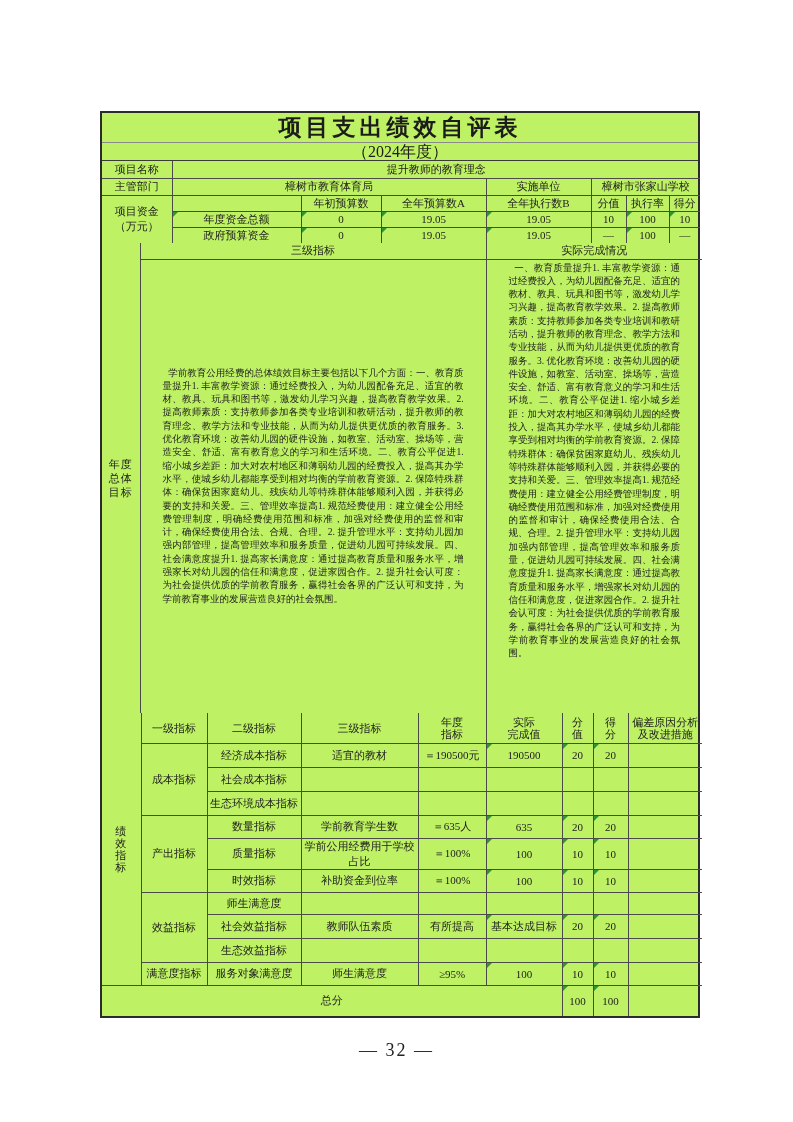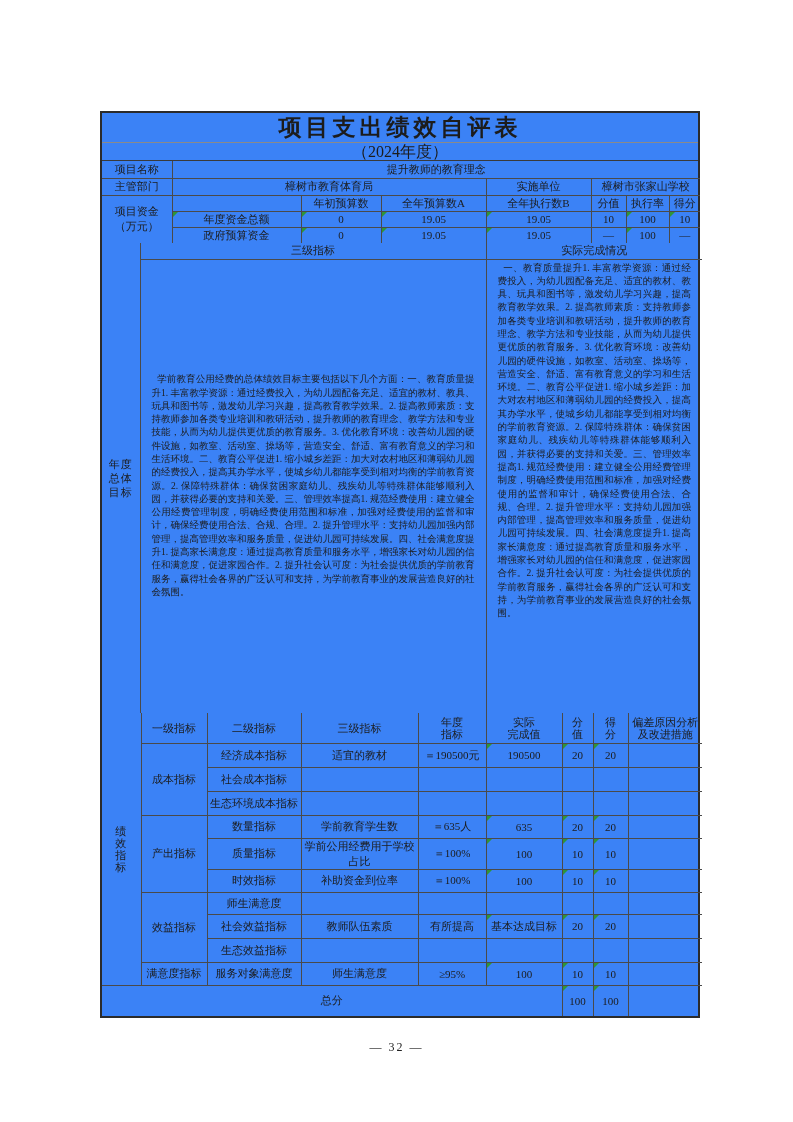--- a/index.html
+++ b/index.html
@@ -5,21 +5,21 @@
   * { box-sizing: border-box; }
   html,body { margin:0; padding:0; }
   body {
     width:793px; height:1122px; position:relative;
     background:#ffffff; color:#1c1c1c;
     font-family:"Liberation Serif", serif;
     overflow:hidden;
   }
   .sheet {
     position:absolute; left:100px; top:111px; width:600px;
-    border:2px solid #2b2b2b; background:#3b82f6;
+    border:2px solid #2b2b2b; background:#bef264;
   }
   .title-row {
     height:30px; line-height:30px; text-align:center;
     font-size:23px; font-weight:bold; letter-spacing:4px;
     border-bottom:1px solid #8a8a8a;
     font-family:"Liberation Serif", serif;
   }
   .subtitle-row {
     height:18px; line-height:18px; text-align:center;
     font-size:16px; border-bottom:1px solid #3a3a3a;
@@ -36,33 +36,33 @@
   }
   .num { font-size:12px; }
   .small { font-size:10px; }
   .vlab {
     white-space:pre-line; font-size:11px; line-height:14px;
     text-align:center; letter-spacing:1px;
   }
   .pre { white-space:pre-line;font-family:Liberation Serif, serif; }
   .gtext {
     font-size:9.5px; line-height:13.3px; text-align:justify;
-    text-indent:0.6em; padding:0 9px;
+    text-indent:0.6em; padding:0 20px;
   }
   .gclip { height:452px; overflow:hidden; padding-top:2px; }
   .leftalign { text-align:left; }
   .val { font-size:11.5px; }
   .tri::after {
     content:""; position:absolute; left:0; top:0; width:0; height:0;
     border-top:5px solid #2f9638; border-right:5px solid transparent;
   }
   .ind-h th { font-size:10px; line-height:12px; }
   .footer-page {
     position:absolute; top:1040px; left:0; width:793px;
-    text-align:center; font-size:12px; color:#222;
+    text-align:center; font-size:18px; color:#222;
     font-family:"Liberation Serif", serif; letter-spacing:2px;
   }
 </style>
 </head>
 <body>
 
 <div class="sheet">
 
   <div class="title-row">项目支出绩效自评表</div>
   <div class="subtitle-row">（2024年度）</div>

